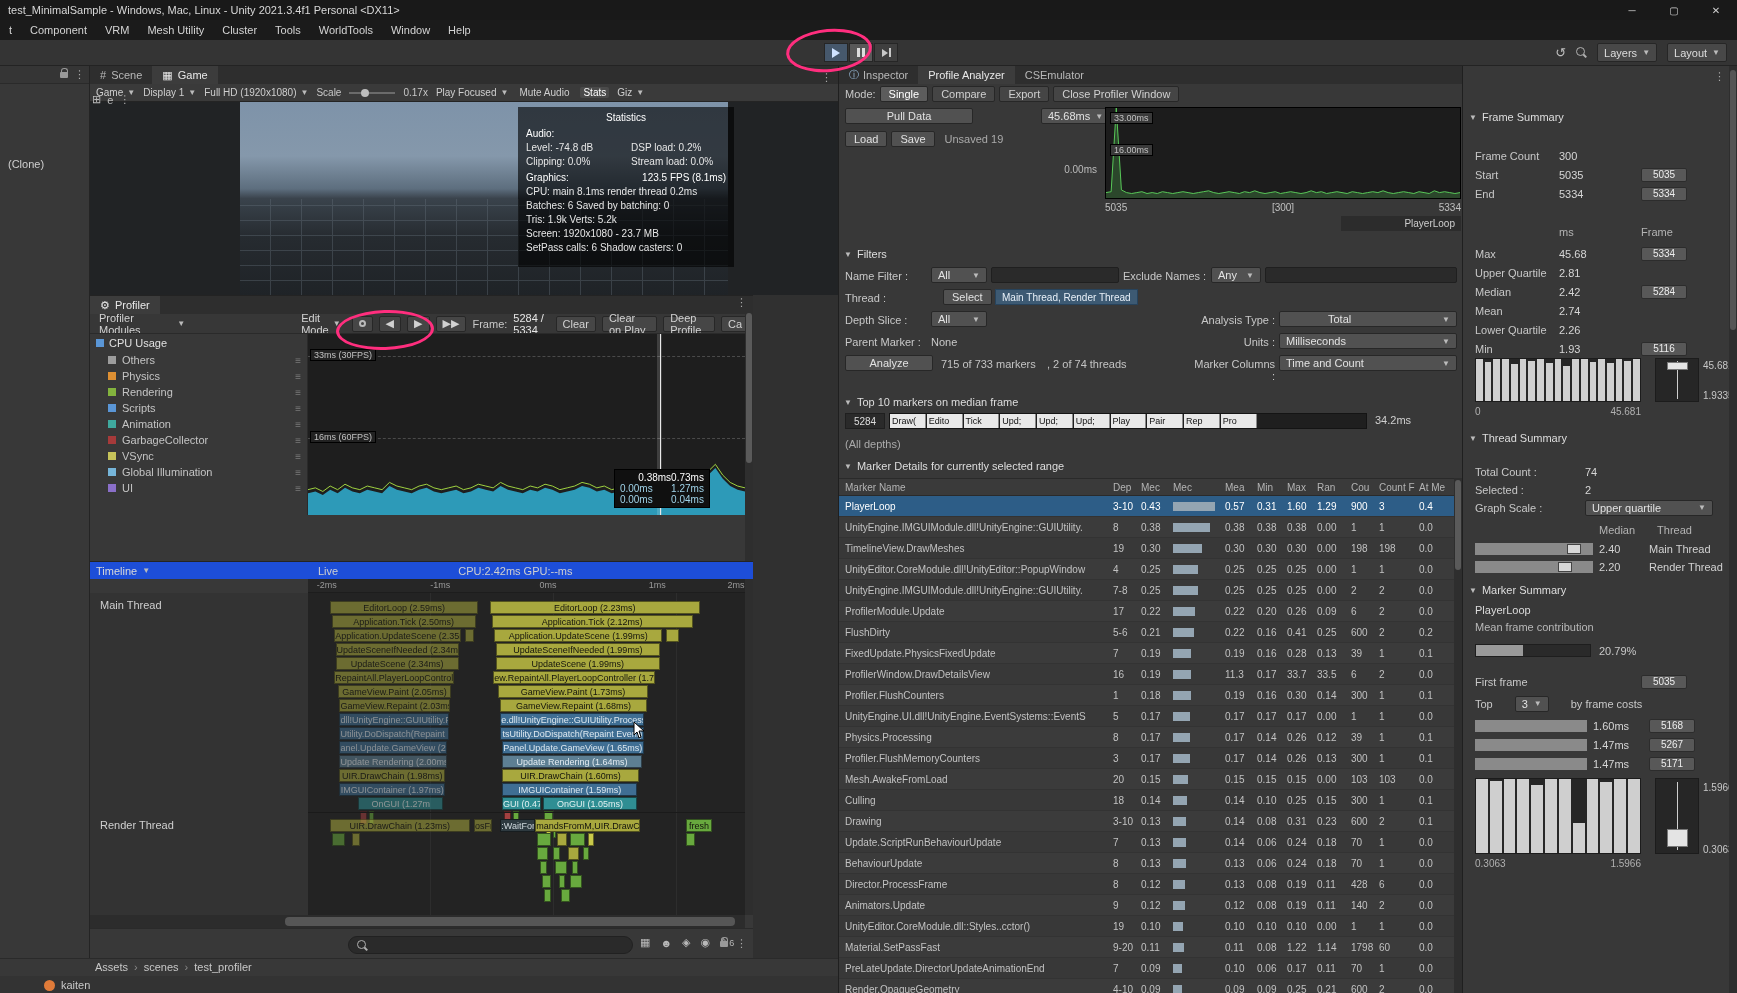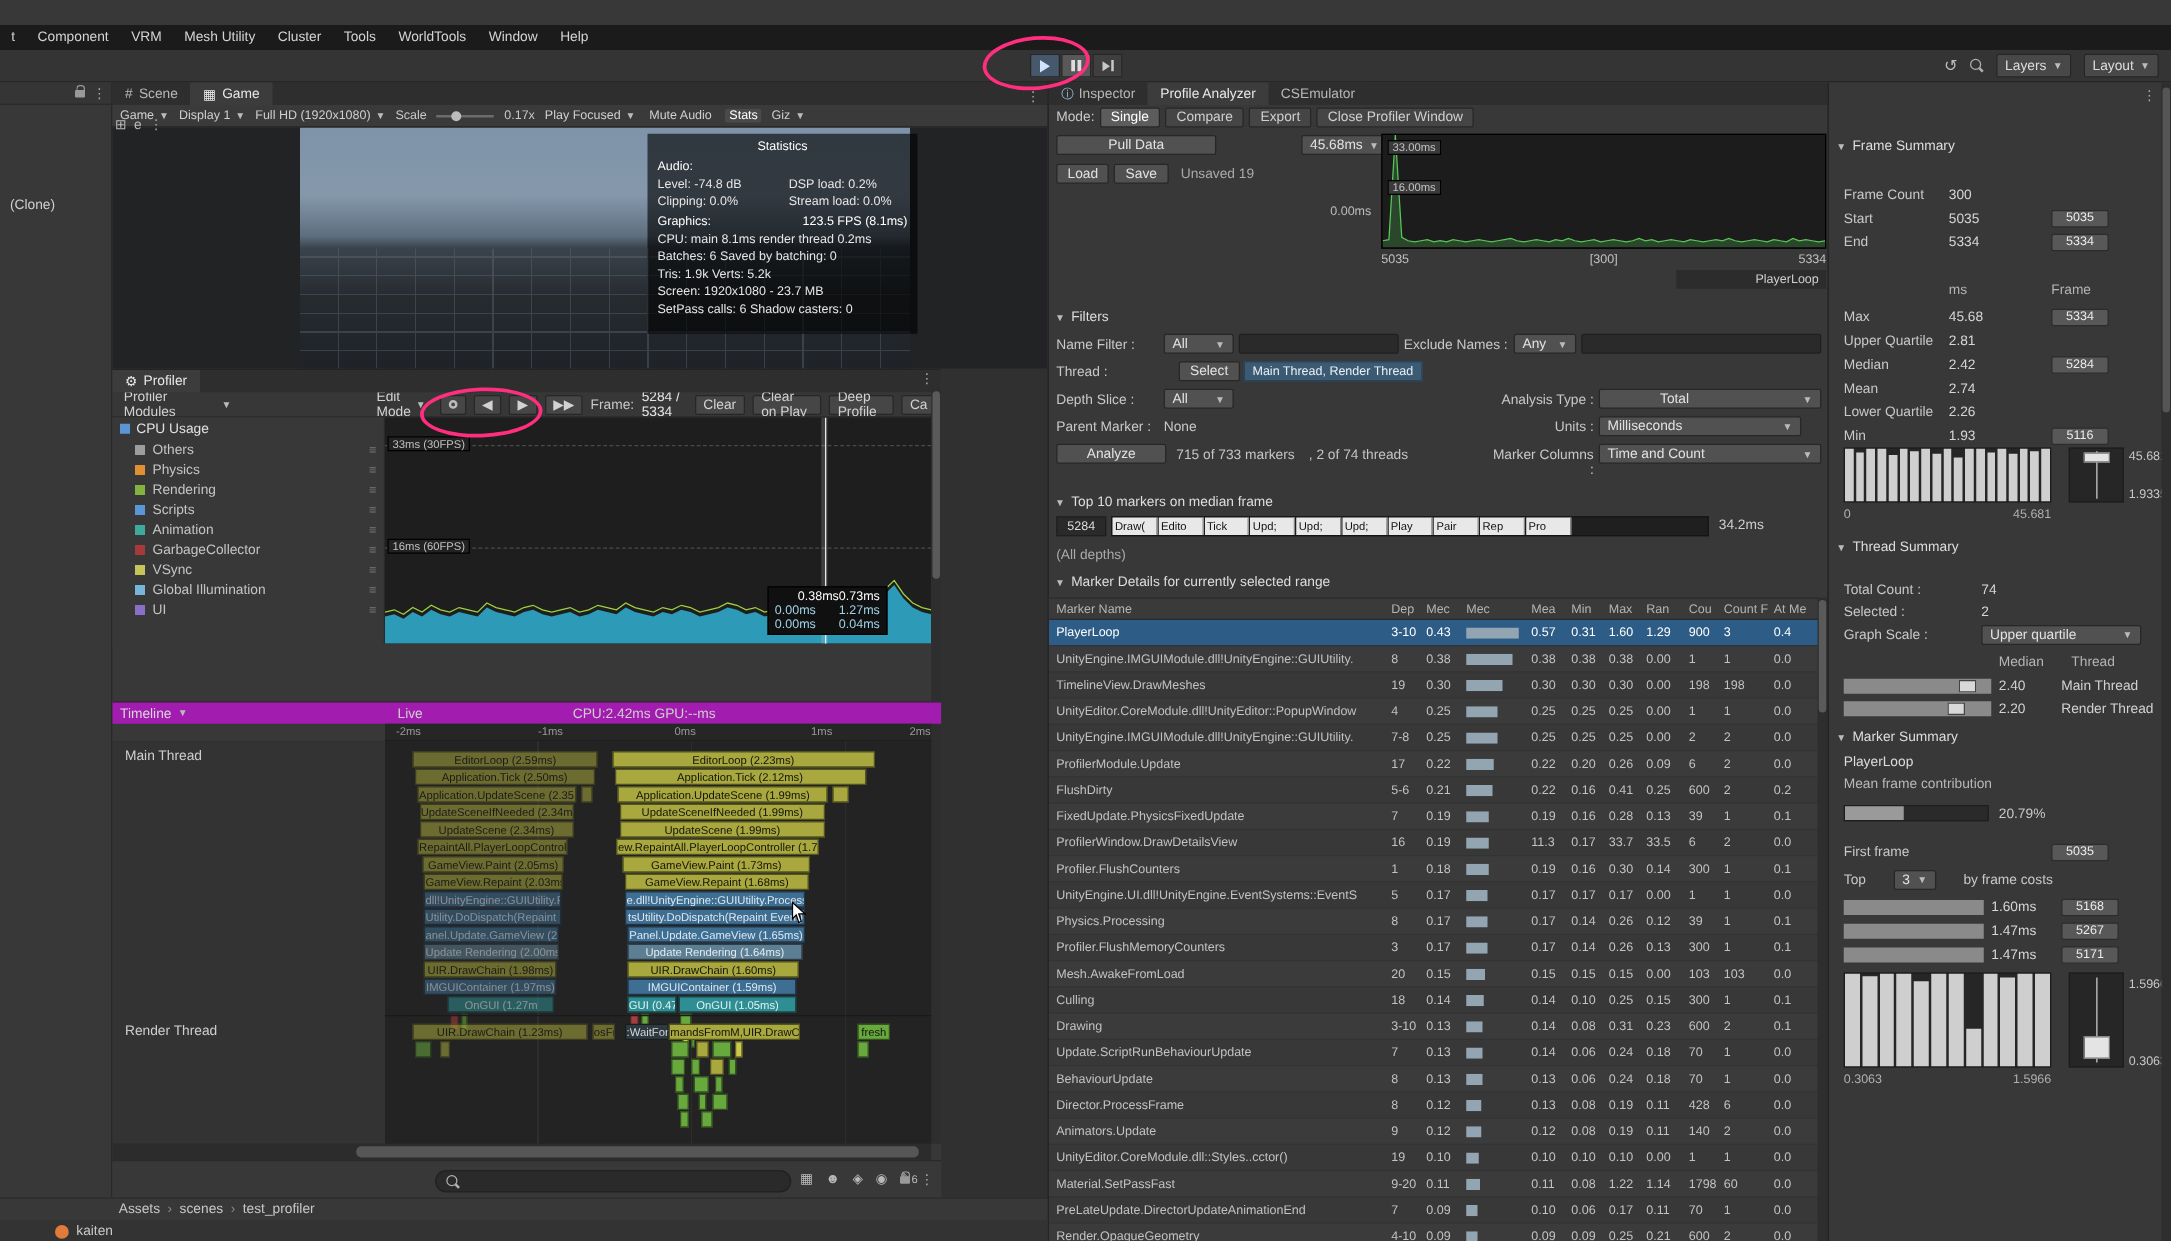--- a/index.html
+++ b/index.html
@@ -86,21 +86,21 @@
 .gline{position:absolute;left:0;right:0;border-top:1px dashed #4a4a4a;}
 .gridchip{position:absolute;left:2px;background:#222;padding:0 3px;font-size:9px;color:#c0c0c0;border:1px solid #000;z-index:2;}
 #cpu-playhead{position:absolute;top:0;bottom:0;left:80.5%;width:1px;background:#e8e8e8;z-index:3;}
 #cpu-playband{position:absolute;top:0;bottom:0;left:79.9%;width:5px;background:rgba(255,255,255,.15);}
 #cpu-tooltip{position:absolute;left:70%;top:135px;width:96px;background:#101010;border:1px solid #000;
   padding:2px 5px;z-index:4;font-size:10px;}
 .tt-row{display:flex;justify-content:space-between;color:#9fd2e8;}
 .tt-row.first{color:#ffffff;justify-content:flex-end;}
 #prof-vscroll{position:absolute;right:0;top:15px;bottom:45px;width:8px;background:#2e2e2e;}
 #prof-vscroll .thumb{position:absolute;left:1px;right:1px;top:2px;height:150px;background:#5a5a5a;border-radius:3px;}
-#tl-header{position:absolute;left:0;top:265px;width:100%;height:18px;background:#a21caf;border-top:1px solid #242424;display:flex;align-items:center;}
+#tl-header{position:absolute;left:0;top:265px;width:100%;height:18px;background:#1d4ed8;border-top:1px solid #242424;display:flex;align-items:center;}
 #tl-drop{width:218px;display:flex;align-items:center;gap:5px;padding:0 6px;color:#d8d8d8;}
 #tl-live{padding:0 10px;color:#cfcfcf;}
 #tl-cpugpu{margin-left:110px;color:#cfcfcf;}
 #tl-ruler{position:absolute;left:218px;right:8px;top:283px;height:14px;background:#262626;border-bottom:1px solid #1d1d1d;}
 .tick{position:absolute;top:1px;font-size:9px;color:#9a9a9a;}
 #tl-body{position:absolute;left:0;top:297px;right:8px;bottom:45px;background:#2b2b2b;}
 #tl-names{position:absolute;left:0;top:0;width:218px;height:100%;background:#333;}
 .tname-label{position:absolute;left:10px;color:#cfcfcf;}
 #tl-area{position:absolute;left:218px;right:0;top:0;bottom:0;background:#232323;
   background-image:repeating-linear-gradient(90deg,transparent 0 122px,#2d2d2d 122px 123px);overflow:hidden;}
@@ -225,20 +225,28 @@
 .annotation{position:absolute;border:3px solid #ff2e7e;border-radius:50%;z-index:60;pointer-events:none;}
 #ann-play{left:786px;top:29px;width:86px;height:43px;transform:rotate(-5deg);}
 #ann-edit{left:336px;top:310px;width:98px;height:40px;transform:rotate(-2deg);}
 .kebab{color:#aaa;}
 </style>
 </head>
 <body>
 
 <div id="app">
 
+  <div id="titlebar">
+    <span>test_MinimalSample - Windows, Mac, Linux - Unity 2021.3.4f1 Personal &lt;DX11&gt;</span>
+    <div id="win-controls">
+      <div class="winbtn">─</div>
+      <div class="winbtn">▢</div>
+      <div class="winbtn">✕</div>
+    </div>
+  </div>
 
   <div id="menubar">
     <div id="menu-items" style="display:flex;">
         <div class="menu-item">t</div>
         <div class="menu-item">Component</div>
         <div class="menu-item">VRM</div>
         <div class="menu-item">Mesh Utility</div>
         <div class="menu-item">Cluster</div>
         <div class="menu-item">Tools</div>
         <div class="menu-item">WorldTools</div>
@@ -683,21 +691,21 @@
       </div>
     <span class="flabel" style="left:352px;top:248px;width:84px;text-align:right;">Analysis Type :</span>
     <div class="adrop" style="position:absolute;left:440px;top:245px;width:178px;padding-left:48px;">
         <span>Total</span>
         <span class="caret" style="margin-left:auto;">▼</span>
       </div>
 
     <span class="flabel" style="left:6px;top:270px;">Parent Marker :</span>
     <span class="flabel" style="left:92px;top:270px;">None</span>
     <span class="flabel" style="left:352px;top:270px;width:84px;text-align:right;">Units :</span>
-    <div class="adrop" style="position:absolute;left:440px;top:267px;width:162px;">
+    <div class="adrop" style="position:absolute;left:440px;top:267px;width:178px;">
         <span>Milliseconds</span>
         <span class="caret" style="margin-left:auto;">▼</span>
       </div>
 
     <div class="abtn" id="analyze-btn" style="top:289px;">Analyze</div>
     <span id="markers-info" style="left:102px;top:292px;">715 of 733 markers</span>
     <span id="threads-info" style="left:208px;top:292px;">,  2 of 74 threads</span>
     <span class="flabel" style="left:352px;top:292px;width:84px;text-align:right;">Marker Columns :</span>
     <div class="adrop" style="position:absolute;left:440px;top:289px;width:178px;">
         <span>Time and Count</span>

